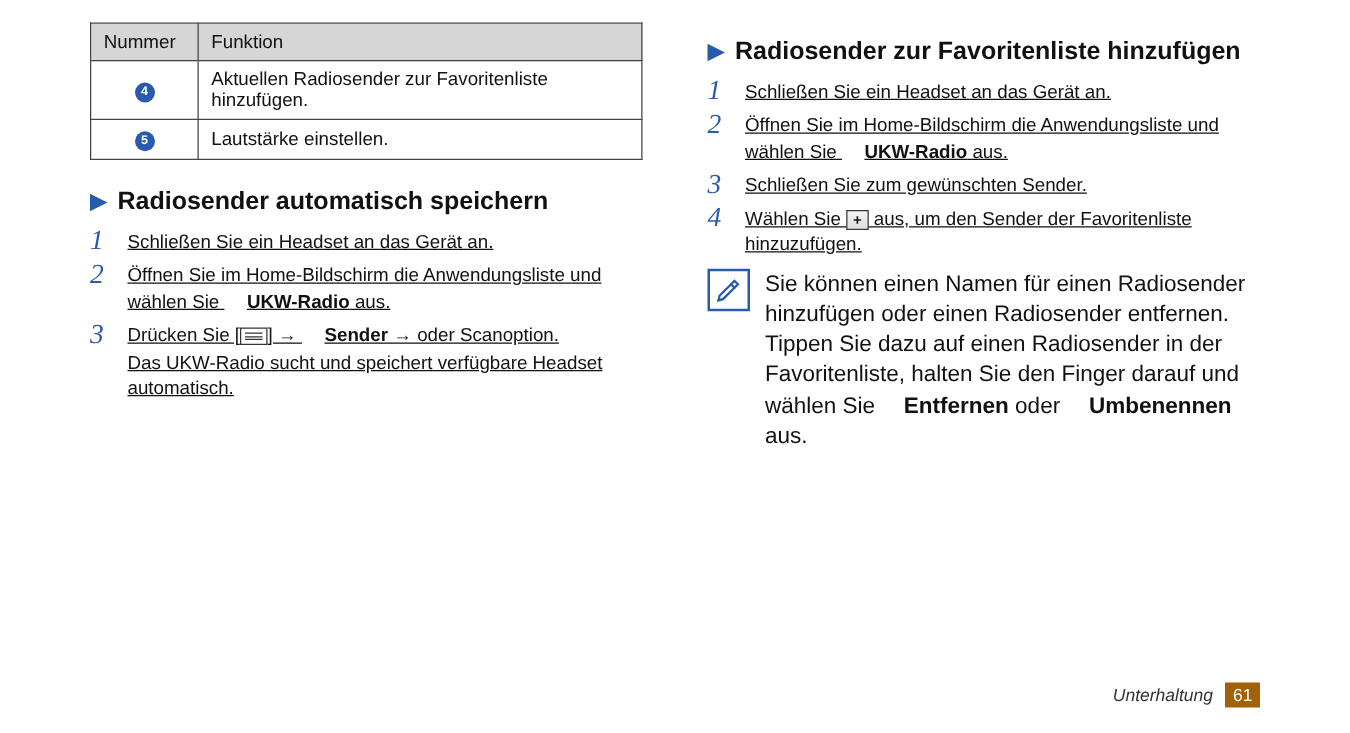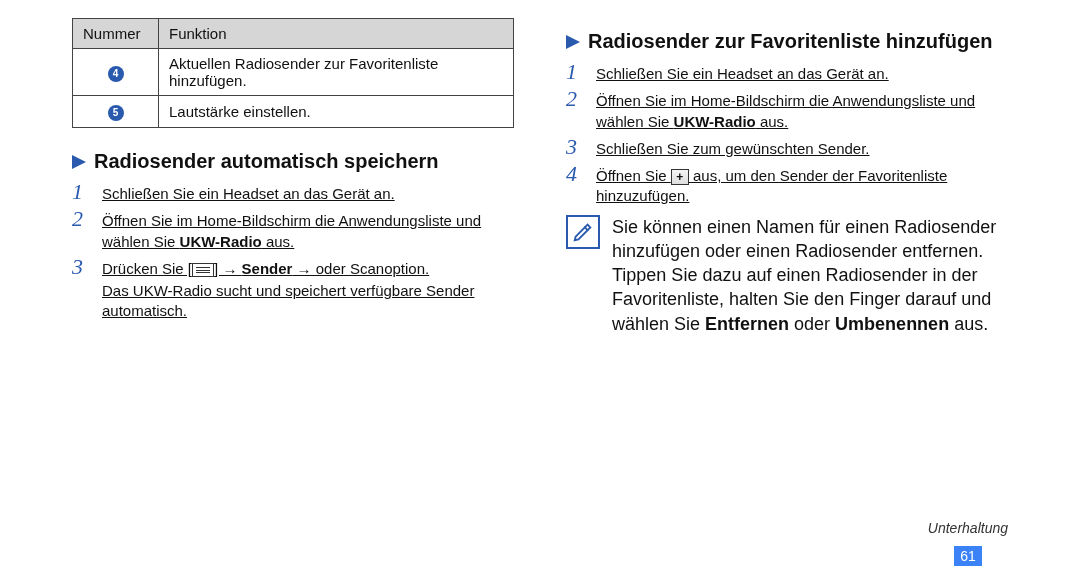--- a/index.html
+++ b/index.html
@@ -38,21 +38,21 @@
   
   .steps { list-style: none; padding-left: 0; }
   .steps li { display: flex; gap: 10px; font-size: 15px; line-height: 1.35; margin-bottom: 4px; }
   .stepnum {
     font-family: Georgia, "Times New Roman", serif;
     font-style: italic; font-size: 22px; color: #2a5aad; font-weight: 400;
     min-width: 20px; line-height: 1;
   }
   .stepbody { flex: 1; padding-top: 3px; text-decoration: underline; }
   .substep { margin-top: 2px; }
-  .bold { font-weight: 700; }
+  .bold { font-weight: 700; margin-left: 18px; }
 
   
   .icon-menu {
     display: inline-flex; width: 22px; height: 14px; border: 1px solid #333;
     vertical-align: middle; align-items: center; justify-content: center;
     font-size: 10px; padding: 0; position: relative;
   }
   .icon-menu::before {
     content: ""; position: absolute; left: 3px; right: 3px; top: 3px; bottom: 3px;
     border-top: 1px solid #333; border-bottom: 1px solid #333;
@@ -74,24 +74,24 @@
     width: 34px; height: 34px; border: 2px solid #2a5aad; display: flex;
     align-items: center; justify-content: center; flex: 0 0 34px;
   }
   .note-icon svg { width: 22px; height: 22px; }
   .note-body { flex: 1; }
 
   
   .footer {
     position: absolute; right: 72px; bottom: 18px;
     display: flex; align-items: center; gap: 10px;
-    font-size: 14px; font-style: italic; color: #333; flex-direction: column;
+    font-size: 14px; font-style: italic; color: #333;
   }
   .pagenum {
-    background: #3b82f6; color: #fff; font-style: normal;
+    background: #a16207; color: #fff; font-style: normal;
     padding: 2px 6px; font-size: 14px;
   }
 </style>
 </head>
 <body>
 
 <div class="page">
 
   <div class="col col-left">
 
@@ -127,21 +127,21 @@
       <li>
         <span class="stepnum">2</span>
         <span class="stepbody">
           <span>Öffnen Sie im Home-Bildschirm die Anwendungsliste und wählen Sie </span><span class="bold">UKW-Radio</span><span> aus.</span>
         </span>
       </li>
       <li>
         <span class="stepnum">3</span>
         <span class="stepbody">
           <span>Drücken Sie [</span><span class="icon-menu"></span><span>] → </span><span class="bold">Sender</span><span> → oder Scanoption.</span>
-          <div class="substep">Das UKW-Radio sucht und speichert verfügbare Sender automatisch.</div>
+          <div class="substep">Das UKW-Radio sucht und speichert verfügbare Headset automatisch.</div>
         </span>
       </li>
     </ol>
 
   </div>
 
   <div class="col col-right">
 
     <h2>
       <span class="chev"></span>
@@ -159,21 +159,21 @@
           <span>Öffnen Sie im Home-Bildschirm die Anwendungsliste und wählen Sie </span><span class="bold">UKW-Radio</span><span> aus.</span>
         </span>
       </li>
       <li>
         <span class="stepnum">3</span>
         <span class="stepbody">Schließen Sie zum gewünschten Sender.</span>
       </li>
       <li>
         <span class="stepnum">4</span>
         <span class="stepbody">
-          <span>Öffnen Sie </span><span class="icon-plus">+</span><span> aus, um den Sender der Favoritenliste hinzuzufügen.</span>
+          <span>Wählen Sie </span><span class="icon-plus">+</span><span> aus, um den Sender der Favoritenliste hinzuzufügen.</span>
         </span>
       </li>
     </ol>
 
     <div class="note">
       <div class="note-icon">
         <svg viewBox="0 0 24 24" fill="none" stroke="#2a5aad" stroke-width="2">
           <path d="M4 17 L14 7 L17 10 L7 20 L3 21 L4 17 Z"></path>
           <path d="M14 7 L17 4 L20 7 L17 10"></path>
         </svg>

